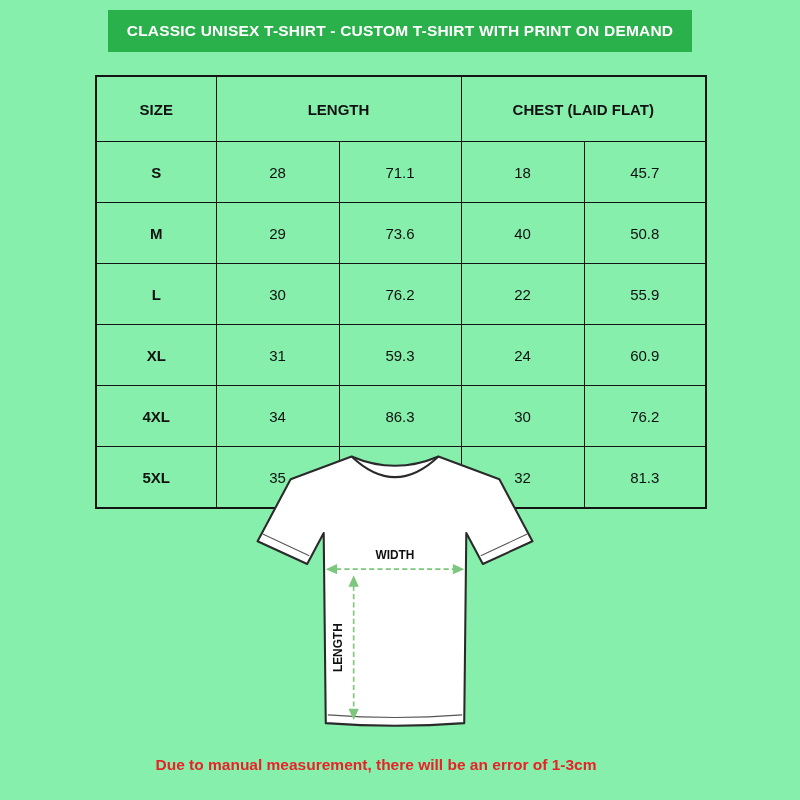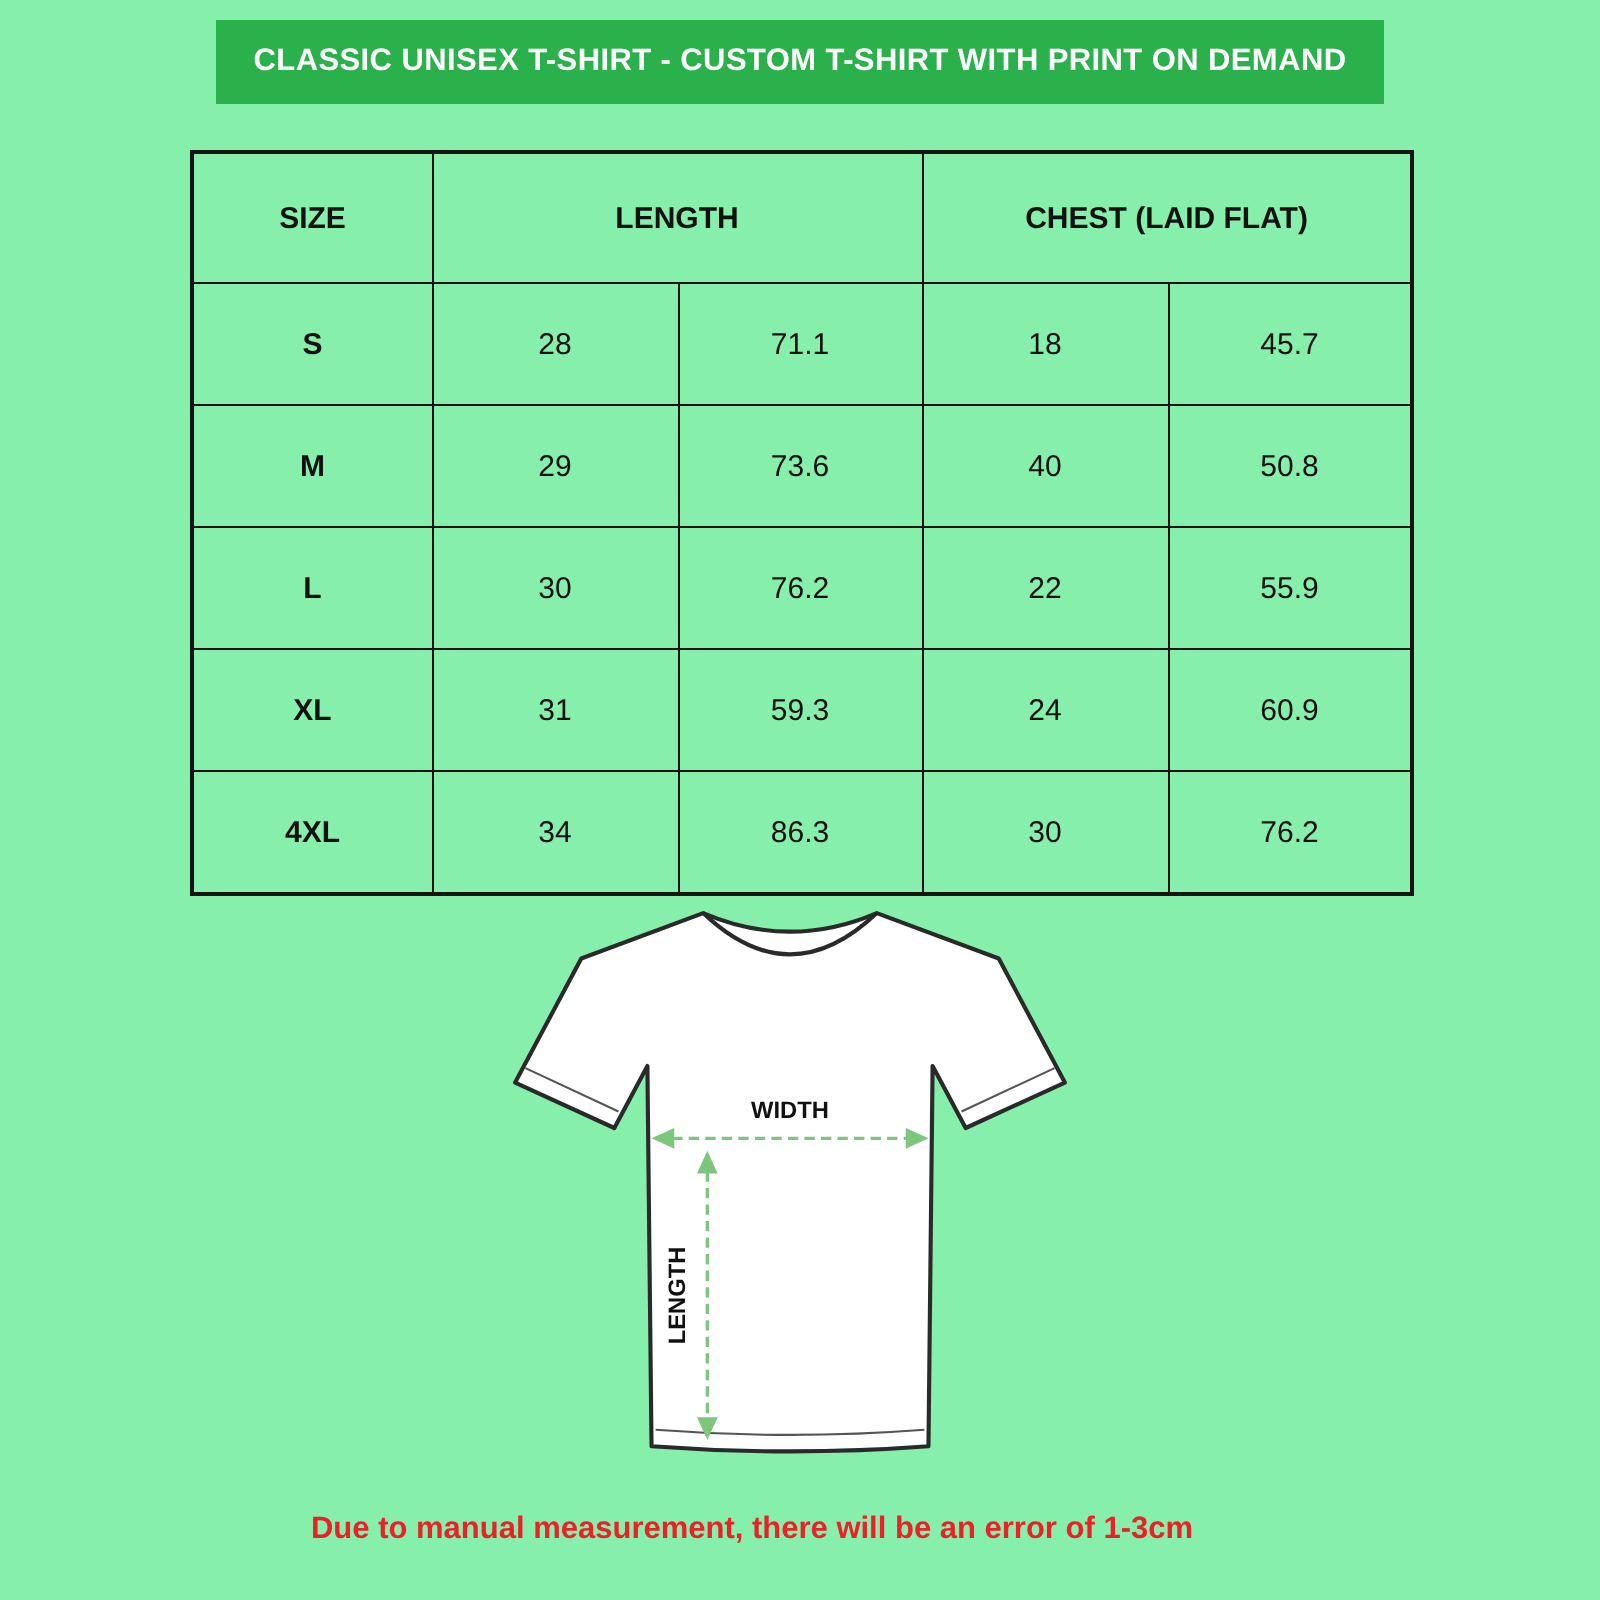--- a/index.html
+++ b/index.html
@@ -92,20 +92,27 @@
         <td>24</td>
         <td>60.9</td>
       </tr>
       <tr>
         <td class="size-cell">4XL</td>
         <td>34</td>
         <td>86.3</td>
         <td>30</td>
         <td>76.2</td>
       </tr>
+      <tr>
+        <td class="size-cell">5XL</td>
+        <td>35</td>
+        <td>88.9</td>
+        <td>32</td>
+        <td>81.3</td>
+      </tr>
     </tbody>
   </table>
 
   <svg class="diagram" viewBox="0 0 290 300" width="300" height="310" xmlns="http://www.w3.org/2000/svg">
 
     <path d="M 103 16 L 44 38 L 12 98 L 60 120 L 76 90 L 78 274 Q 145 279 212 274 L 214 90 L 230 120 L 278 98 L 246 38 L 187 16 Q 145 34 103 16 Z" fill="#ffffff" stroke="#2A2A2A" stroke-width="2" stroke-linejoin="round"></path>
 
     <path d="M 103 16 Q 145 56 187 16" fill="none" stroke="#2A2A2A" stroke-width="2"></path>
 
     <path d="M 17 91 L 62 112" fill="none" stroke="#555555" stroke-width="1"></path>

